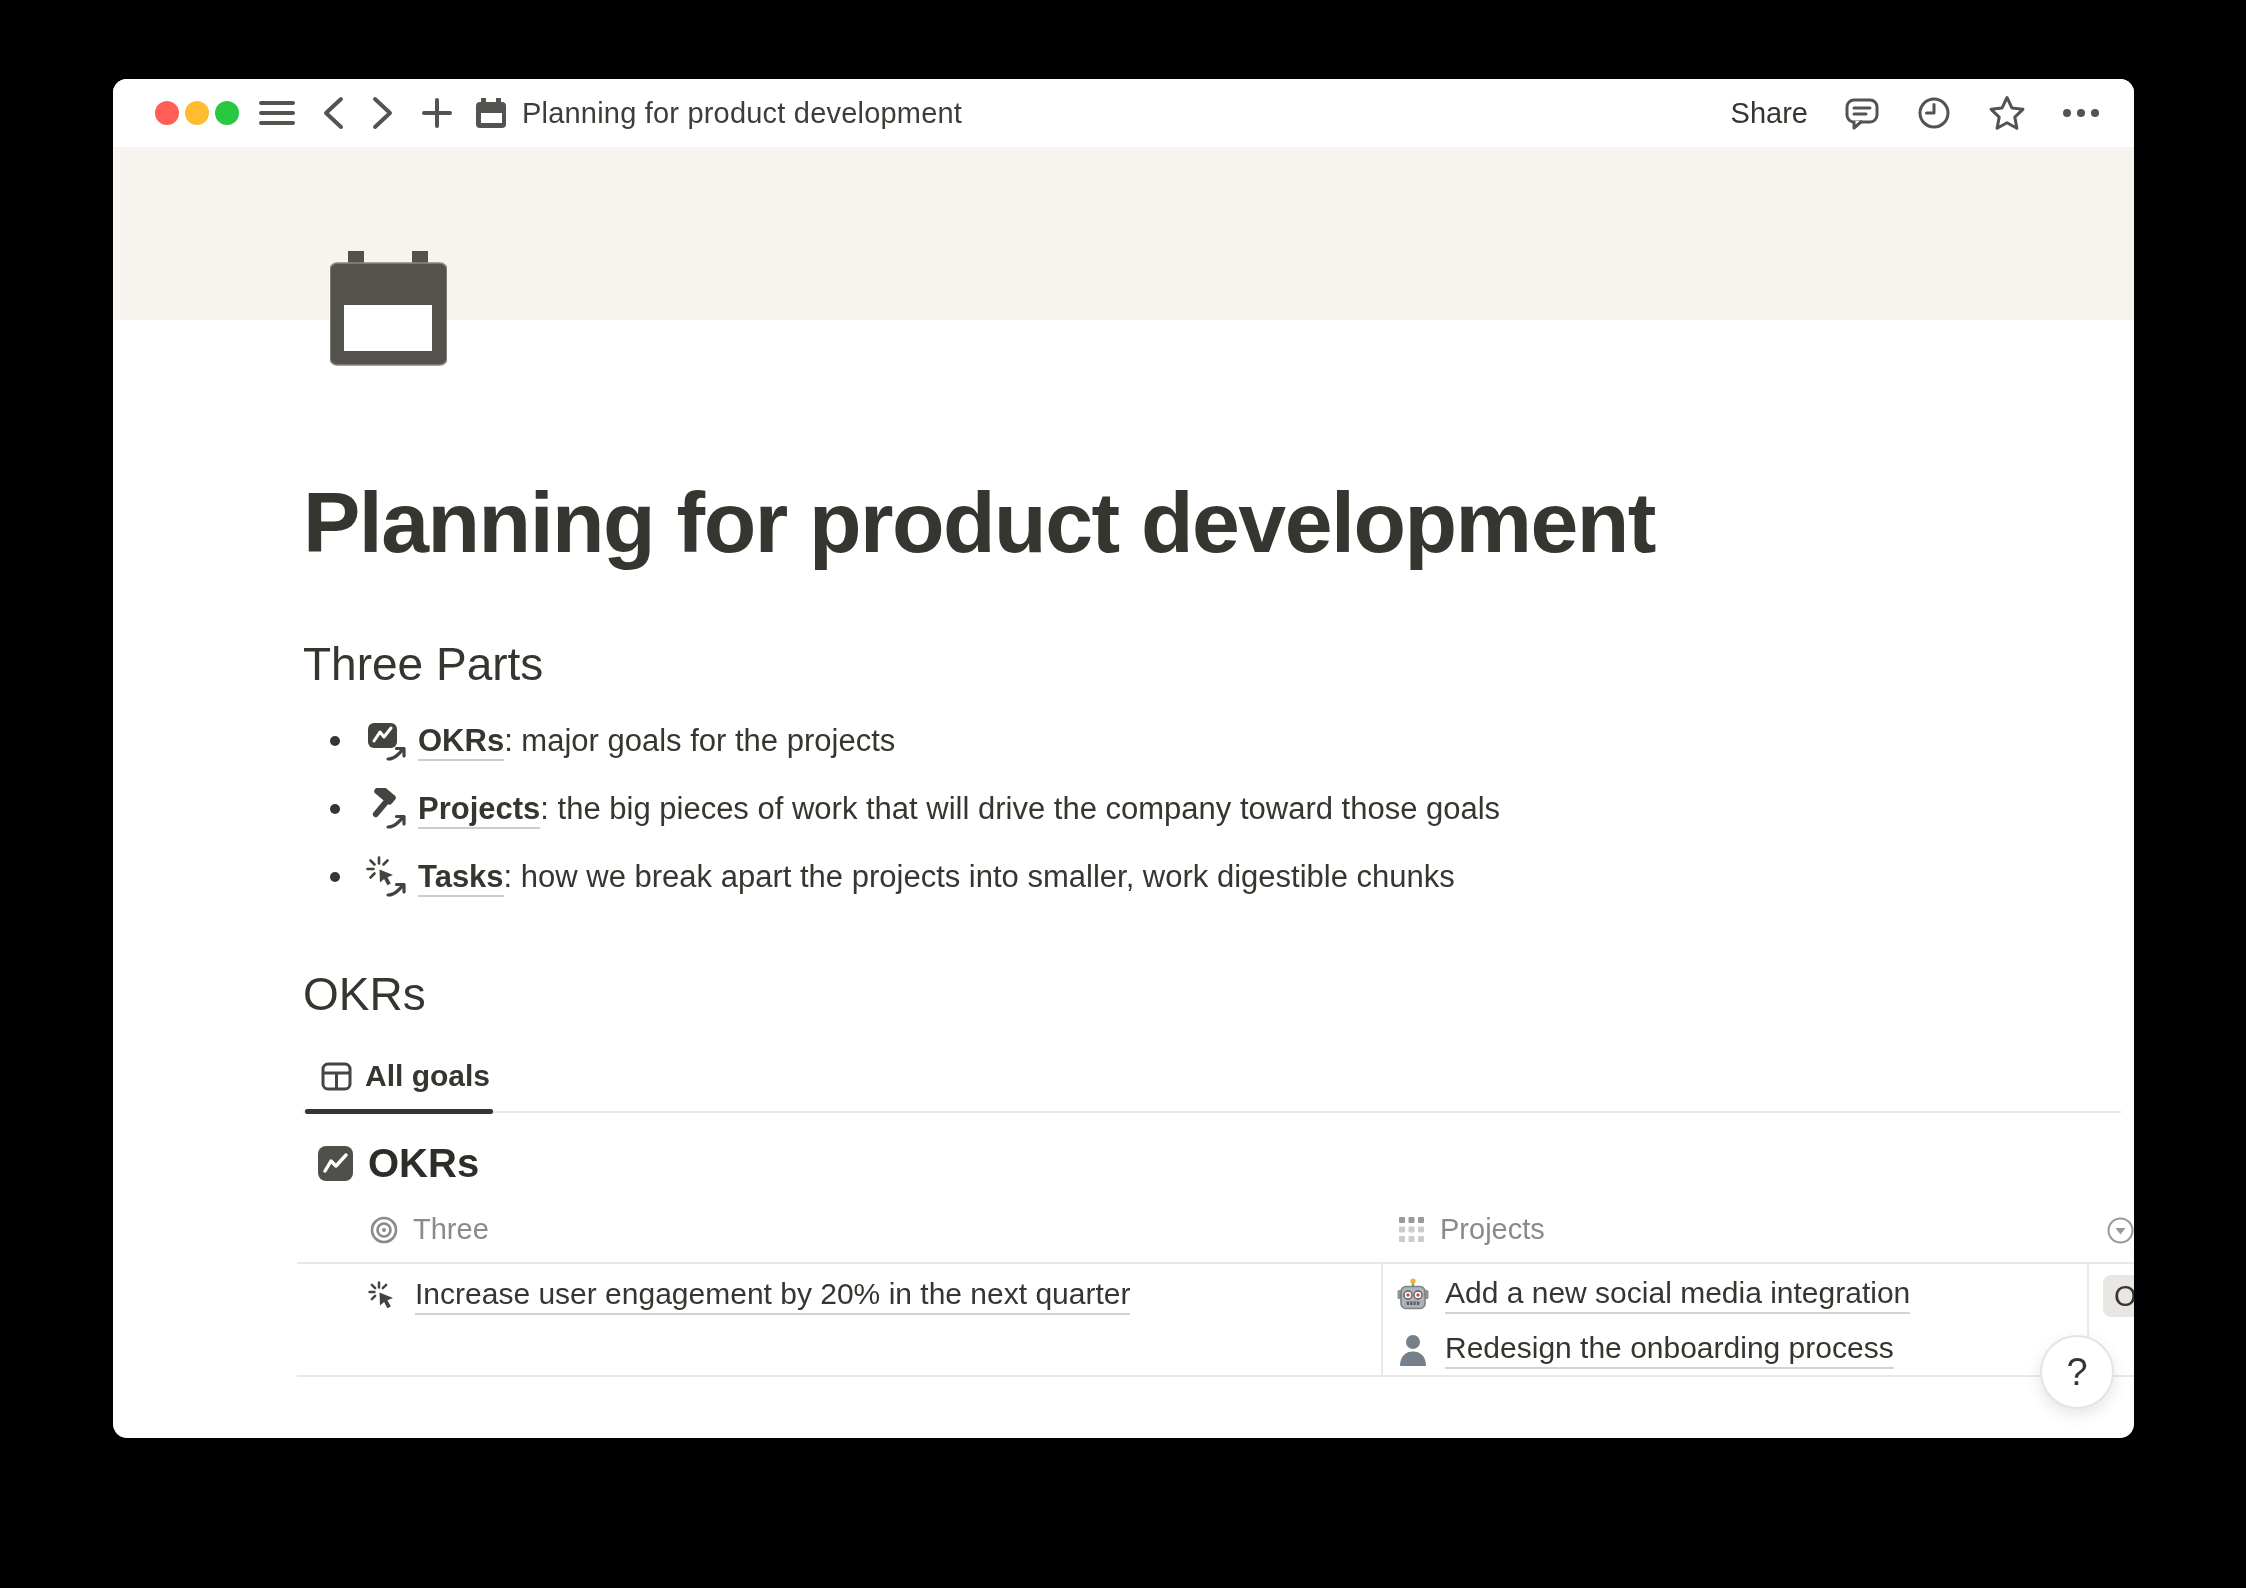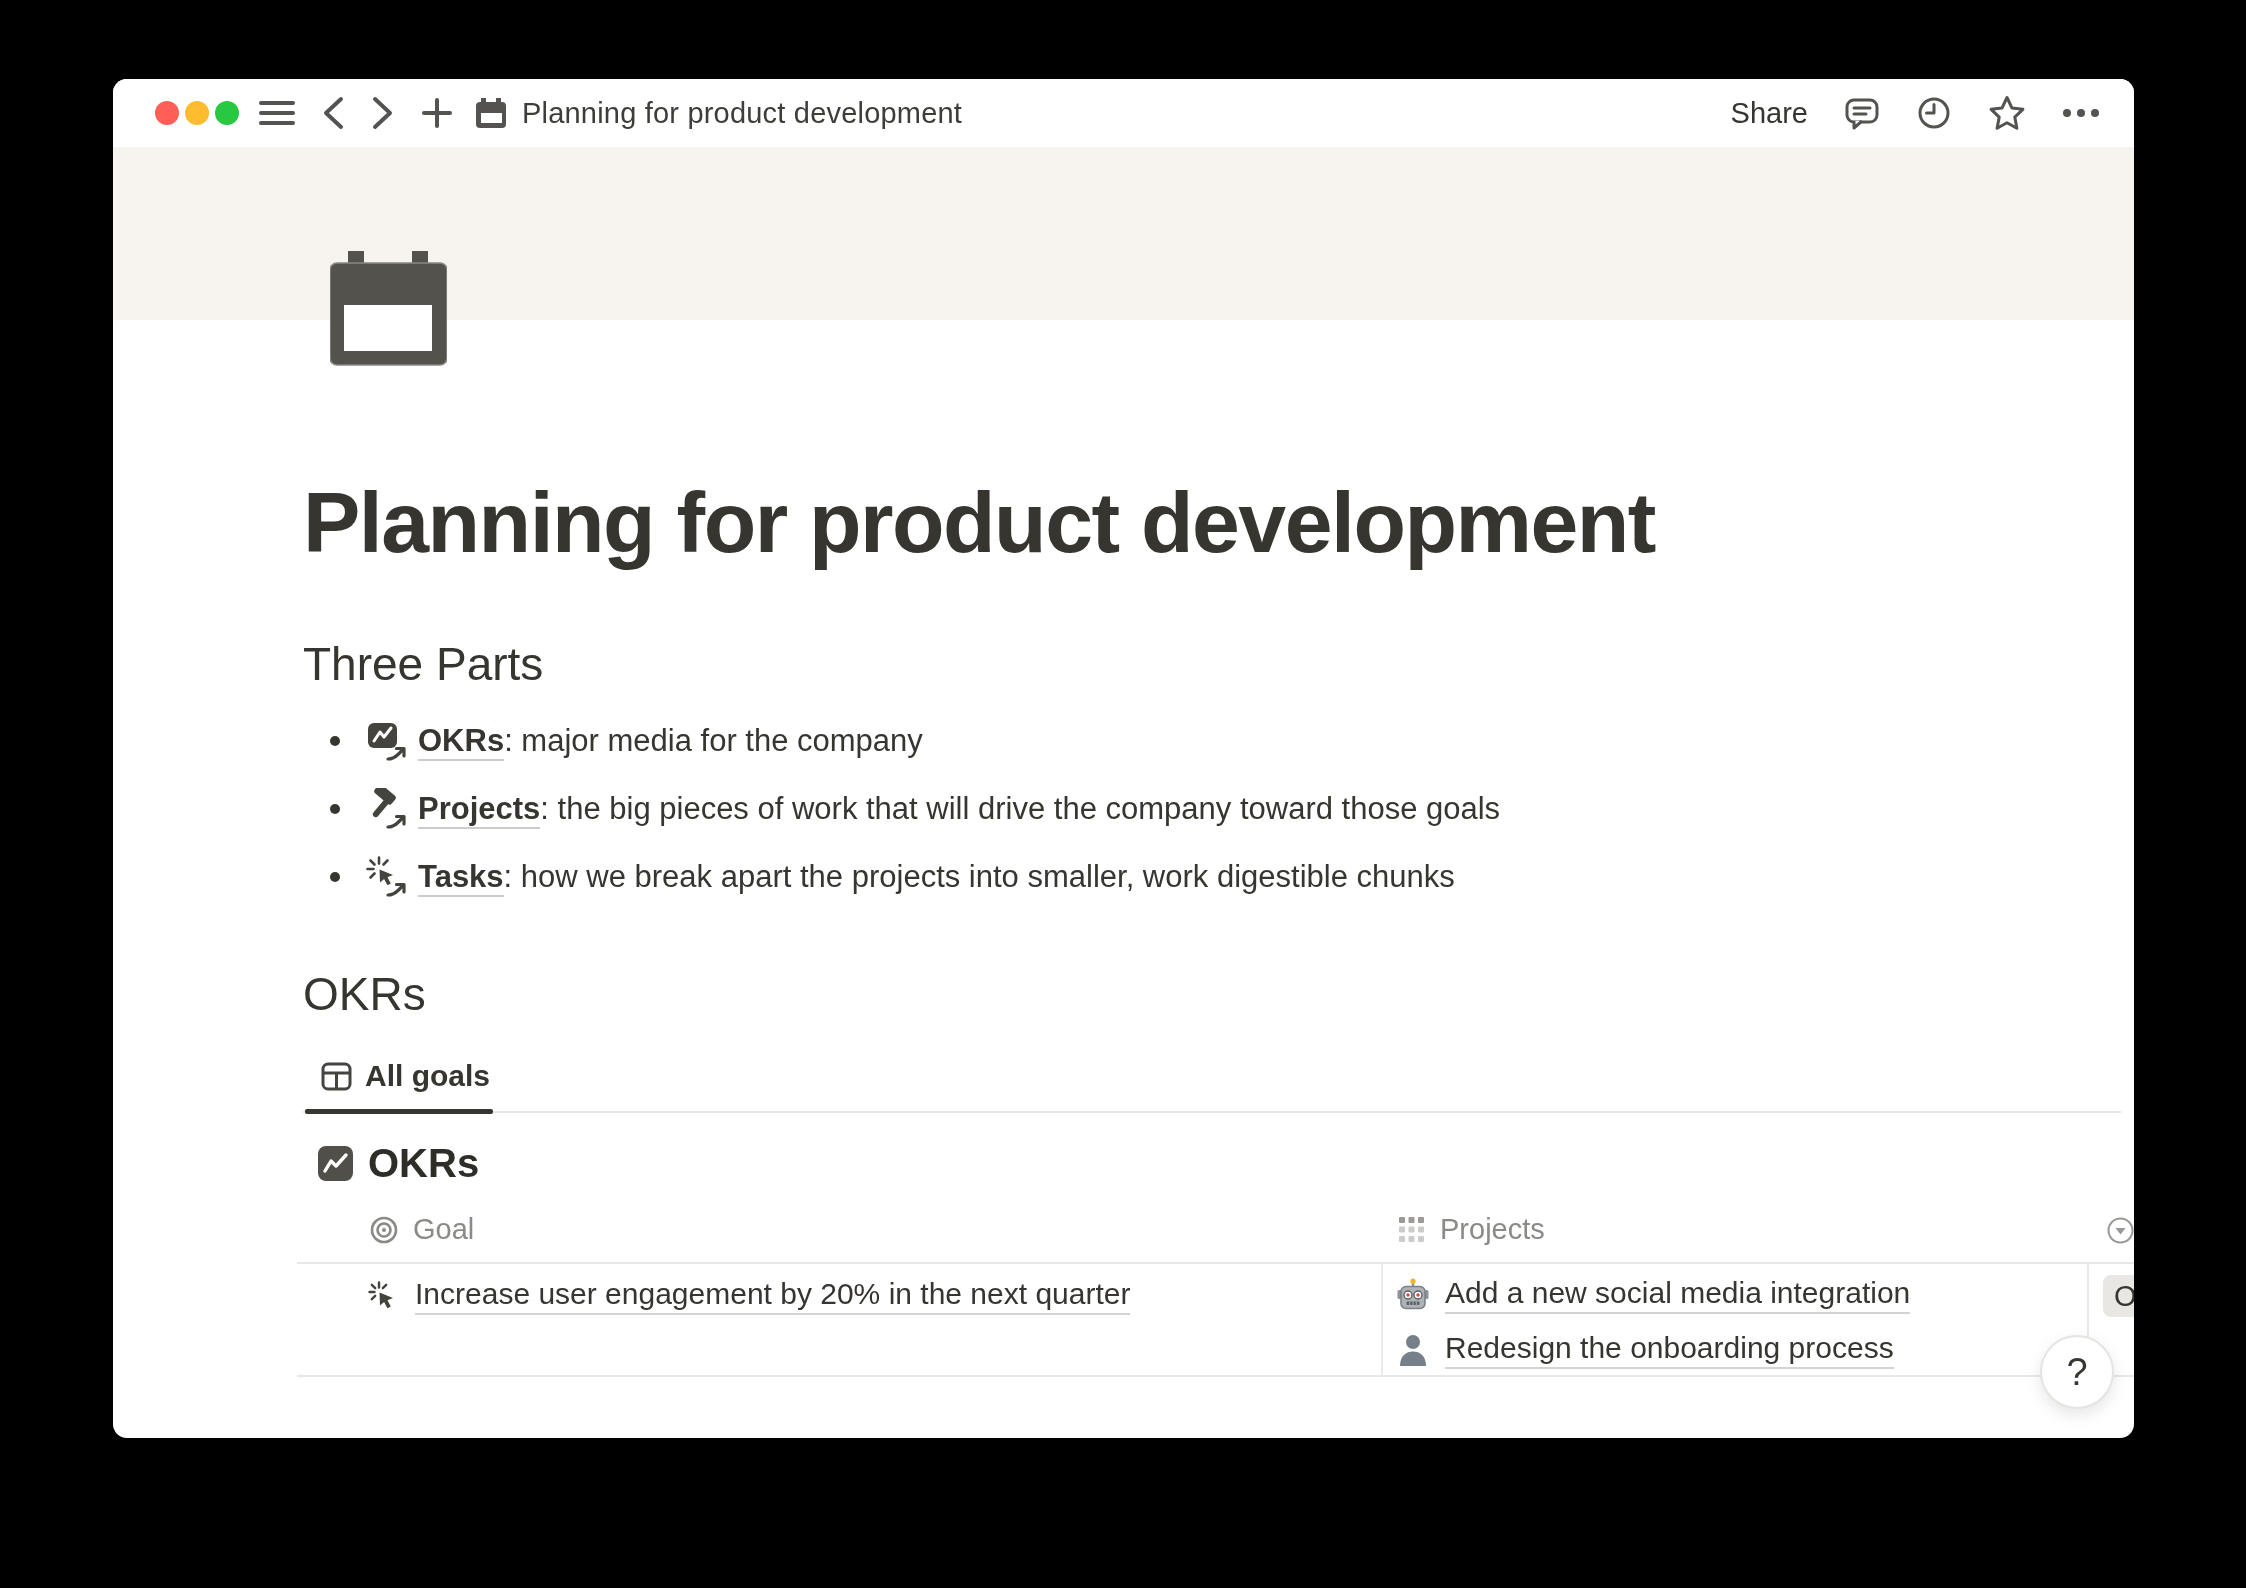--- a/index.html
+++ b/index.html
@@ -167,21 +167,21 @@
     <li>
       <span class="dot"></span>
       <span class="li-icon">
         <svg width="42" height="42" viewBox="0 0 42 42">
           <rect x="2" y="3" width="29" height="25" rx="6" fill="#45433e"></rect>
           <polyline points="8,21 14,12 18,17 25,8" fill="none" stroke="#ffffff" stroke-width="3" stroke-linejoin="round" stroke-linecap="round"></polyline>
           <path d="M22 39 c5 0 7.5 -2 10.5 -5 l5 -5" fill="none" stroke="#45433e" stroke-width="3.2" stroke-linecap="round"></path>
           <path d="M30.5 28.5 h7.5 v7.5" fill="none" stroke="#45433e" stroke-width="3.2" stroke-linecap="round" stroke-linejoin="round"></path>
         </svg>
       </span>
-      <span class="li-text"><span class="mention-link">OKRs</span><span>: major media for the company</span></span>
+      <span class="li-text"><span class="mention-link">OKRs</span><span>: major goals for the projects</span></span>
     </li>
     <li>
       <span class="dot"></span>
       <span class="li-icon">
         <svg width="42" height="42" viewBox="0 0 42 42">
           <g fill="#45433e">
             <rect x="8" y="1" width="22" height="11" rx="3" transform="rotate(40 19 6.5)"></rect>
             <rect x="12" y="9" width="6" height="22" rx="3" transform="rotate(40 15 20)"></rect>
           </g>
           <path d="M22 39 c5 0 7.5 -2 10.5 -5 l5 -5" fill="none" stroke="#45433e" stroke-width="3.2" stroke-linecap="round"></path>
@@ -236,21 +236,21 @@
   </div>
 
   <div class="col-head col-goal">
     <span>
       <svg width="28" height="28" viewBox="0 0 28 28">
           <circle cx="14" cy="14" r="12" fill="none" stroke="#8b8a86" stroke-width="2.6"></circle>
           <circle cx="14" cy="14" r="6.5" fill="none" stroke="#8b8a86" stroke-width="2.6"></circle>
           <circle cx="14" cy="14" r="2" fill="#8b8a86"></circle>
         </svg>
     </span>
-    <span>Goal</span>
+    <span>Three</span>
   </div>
   <div class="col-head col-projects">
     <span>
       <svg width="27" height="27" viewBox="0 0 27 27">
         <g fill="#9b9a96">
           <rect x="1" y="1" width="6" height="6" rx="1"></rect>
             <rect x="10.5" y="1" width="6" height="6" rx="1"></rect>
             <rect x="20" y="1" width="6" height="6" rx="1"></rect>
           <g opacity="0.5">
             <rect x="1" y="10.5" width="6" height="6" rx="1"></rect>

